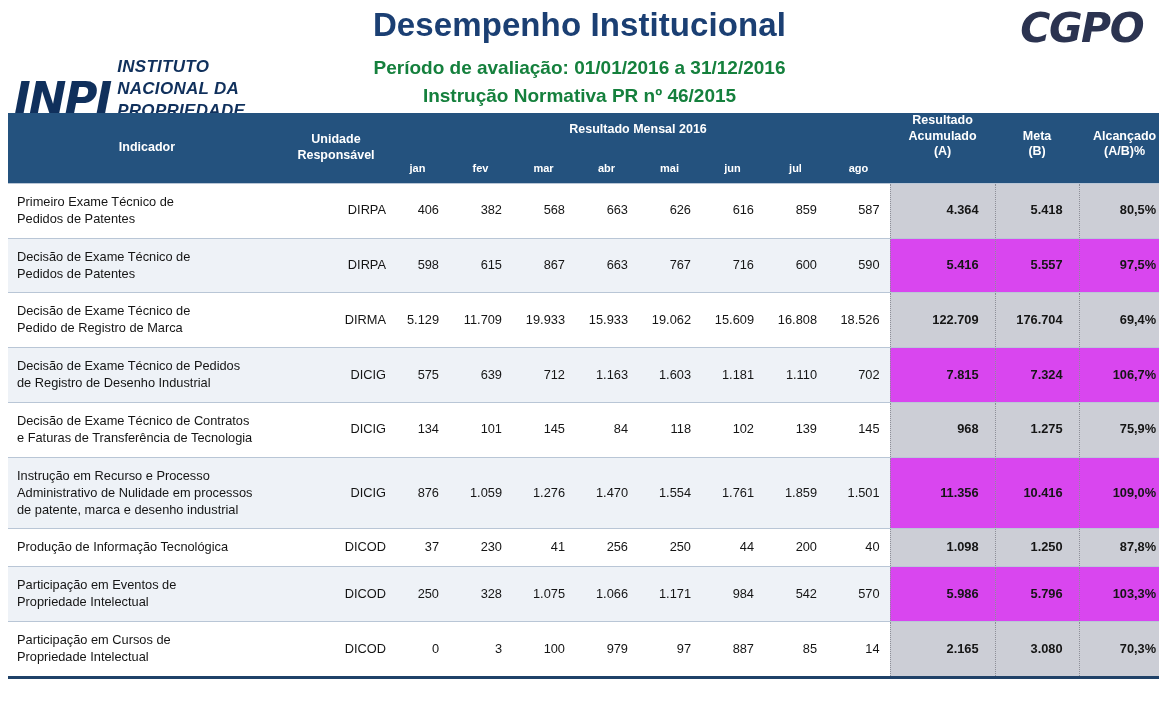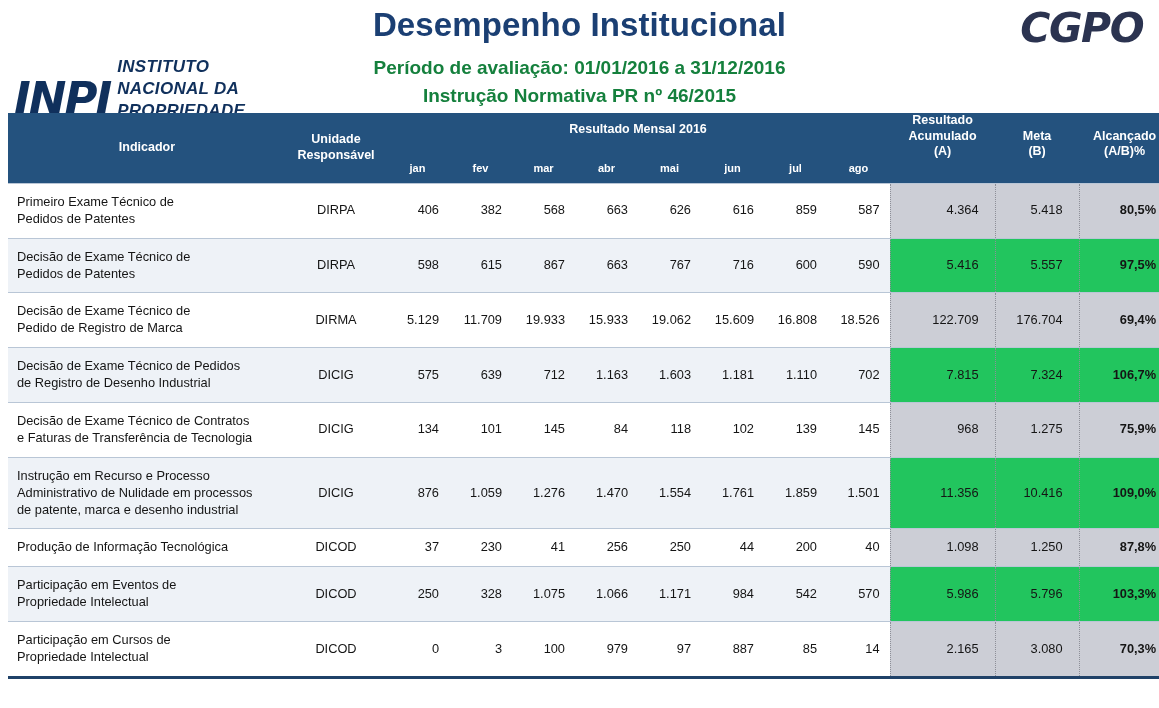--- a/index.html
+++ b/index.html
@@ -134,33 +134,33 @@
 
   tbody td {
     font-size: 12.8px;
     color: #151515;
     border-top: 1px solid #b9c6d6;
     padding: 0 0;
     line-height: 1.32;
     background: transparent;
   }
   tbody tr.alt td { background: #eef2f7; }
-  tbody tr.alt td.grey { background: #22c55e; margin-top: 39px; }
+  tbody tr.alt td.grey { background: #d946ef; margin-top: 39px; }
 
   td.c-indicador {
     text-align: left;
     padding-left: 9px;
     padding-right: 4px;
   }
-  td.c-unidade { text-align: center; }
+  td.c-unidade { text-align: right; }
   td.c-month {
     text-align: right;
     padding-right: 10px;
   }
-  td.grey { background: #ccced6; text-align: right; padding-right: 16px; }
+  td.grey { background: #ccced6; text-align: right; padding-right: 16px; font-weight: bold; }
   td.c-acum  { border-left: 1px dotted #8d8f98; }
   td.c-meta  { border-left: 1px dotted #8d8f98; }
   td.c-alc   { border-left: 1px dotted #8d8f98; font-weight: bold; padding-right: 14px; }
 
   th.hg { background: #24527e; }
 
   .rowcell-pad { padding-top: 10px; padding-bottom: 10px; }
 </style>
 </head>
 <body>

